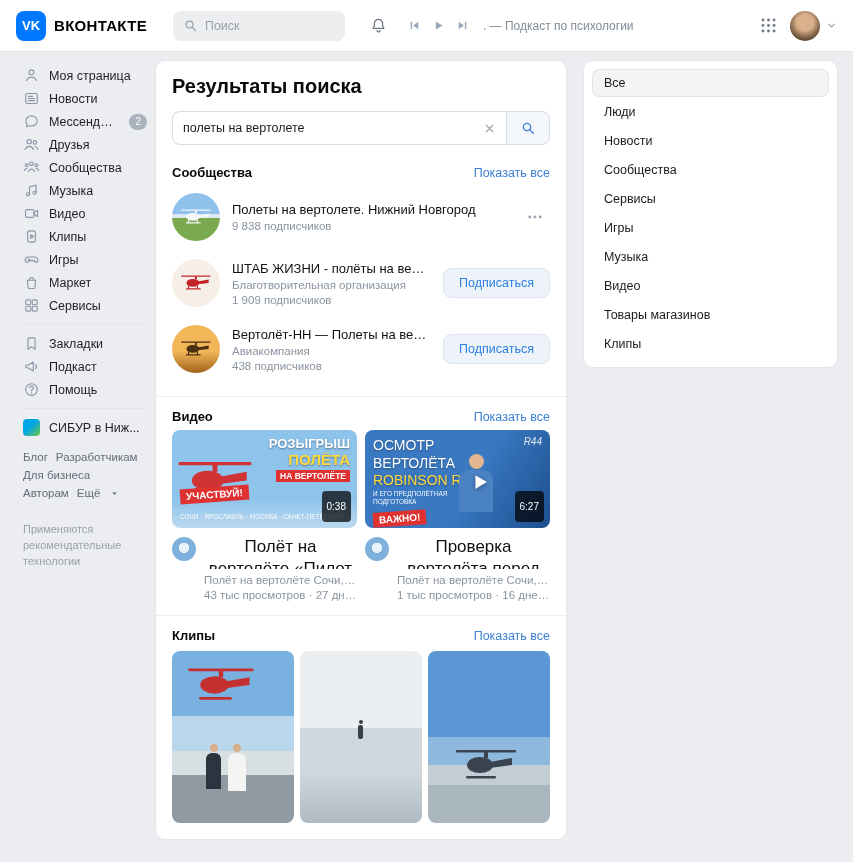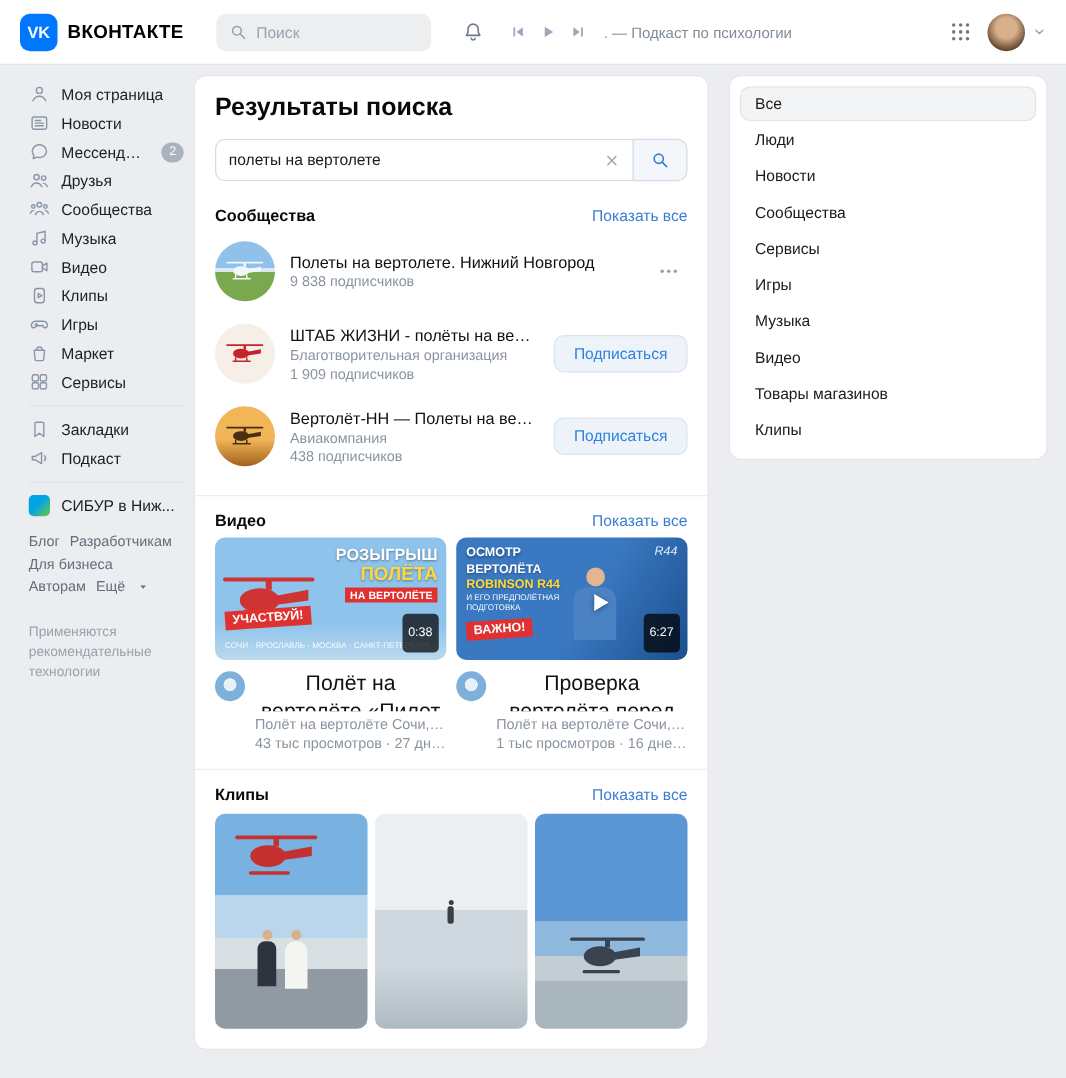--- a/index.html
+++ b/index.html
@@ -124,21 +124,21 @@
   }
   .t1-text { position:absolute; top:6px; right:7px; text-align:right; }
   .t1-l1 { color:#fff; font-weight:700; font-size:13px; text-shadow:0 1px 2px rgba(0,0,0,.4); }
   .t1-l2 { color:#ffd93c; font-weight:700; font-size:15px; text-shadow:0 1px 2px rgba(0,0,0,.4); }
   .t1-l3 { display:inline-block; background:#e03131; color:#fff; font-weight:700; font-size:8.5px; padding:1px 4px; margin-top:2px; }
   .t1-badge { position:absolute; left:8px; bottom:26px; background:#e03131; color:#fff;
     font-weight:700; font-size:10px; padding:2px 6px; transform:rotate(-4deg); }
   .t1-footer { position:absolute; left:8px; bottom:8px; color:#fff; font-size:6.5px; opacity:.9; }
   .t1-heli { position:absolute; left:4px; top:26px; width:78px; color:#cf3333; }
   .t2-text { position:absolute; top:7px; left:8px; }
-  .t2-l { color:#fff; font-weight:700; font-size:10px; line-height:1.25; text-shadow:0 1px 2px rgba(0,0,0,.35); }
+  .t2-l { color:#fff; font-weight:400; font-size:14px; line-height:1.25; text-shadow:0 1px 2px rgba(0,0,0,.35); }
   .t2-l3 { color:#ffd93c; }
   .t2-small { color:#fff; font-size:6.5px; line-height:1.3; opacity:.95; }
   .t2-badge { display:inline-block; background:#e03131; color:#fff; font-weight:700; font-size:10px;
     padding:2px 6px; margin-top:5px; transform:rotate(-4deg); }
   .t2-corner { position:absolute; top:6px; right:8px; color:#fff; font-style:italic; font-size:10px; opacity:.85; }
   .t2-person { position:absolute; right:30%; top:24%; width:36px; }
   .t2-head { width:15px; height:15px; border-radius:50%; background:#e2b68e; margin:0 auto; }
   .t2-body { width:34px; height:42px; border-radius:10px 10px 0 0; background:#4a82c4; margin-top:1px; }
   .play-overlay { position:absolute; left:56%; top:42%; width:22px; height:22px; color:#fff; filter:drop-shadow(0 1px 2px rgba(0,0,0,.4)); }
   .v-info { display:flex; gap:8px; margin-top:8px; }
@@ -365,20 +365,30 @@
       <span class="side-label">Закладки</span>
     </div>
     <div class="side-item">
       <span class="icon">
           <svg viewBox="0 0 24 24" fill="none" stroke="currentColor" stroke-width="1.6" stroke-linejoin="round">
             <path d="M4 10.2v3.6h3l7.5 4.4V5.8L7 10.2z"></path>
             <path d="M17.8 9.2a4.2 4.2 0 0 1 0 5.6" stroke-linecap="round"></path>
           </svg>
         </span>
       <span class="side-label">Подкаст</span>
+    </div>
+    <div class="side-item">
+      <span class="icon">
+          <svg viewBox="0 0 24 24" fill="none" stroke="currentColor" stroke-width="1.6" stroke-linecap="round">
+            <circle cx="12" cy="12" r="8.2"></circle>
+            <path d="M9.6 9.6a2.5 2.5 0 1 1 3.6 2.3c-.8.4-1.2 1-1.2 1.9v.2"></path>
+            <circle cx="12" cy="16.8" r=".9" fill="currentColor" stroke="none"></circle>
+          </svg>
+        </span>
+      <span class="side-label">Помощь</span>
     </div>
 
     <div class="side-divider"></div>
 
     <div class="side-item">
       <span class="sibur-logo"></span>
       <span class="side-label">СИБУР в Ниж...</span>
     </div>
 
     <div class="side-links">

